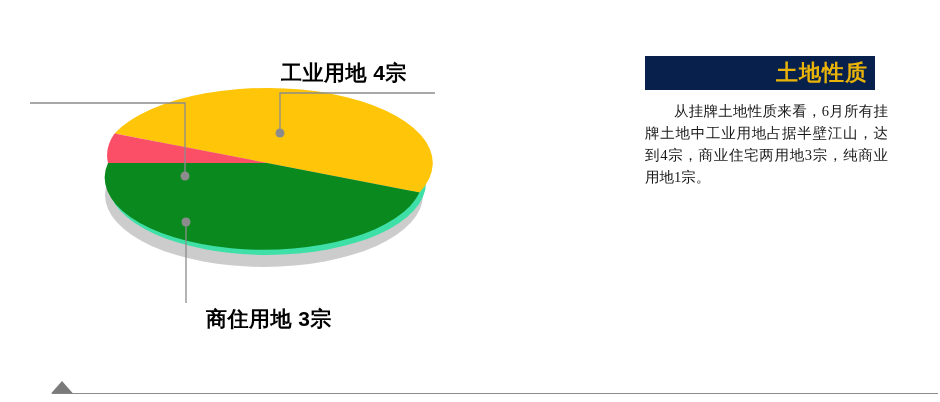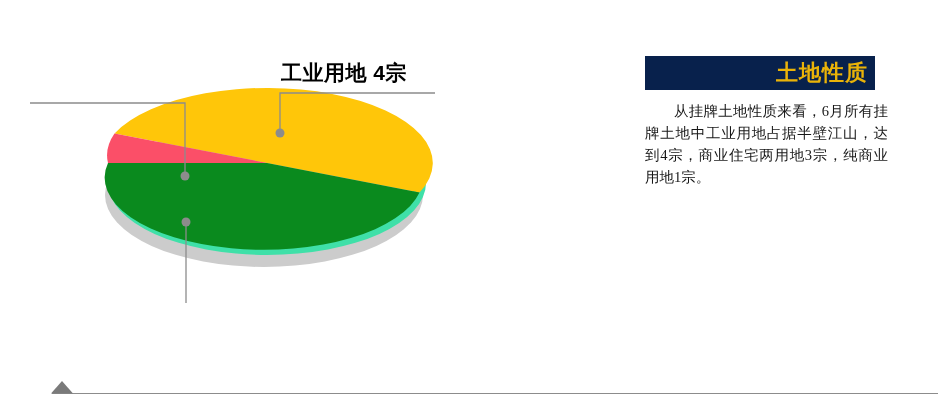--- a/index.html
+++ b/index.html
@@ -157,20 +157,21 @@
       <g fill="#8C8C8C">
         <circle cx="280" cy="133" r="4.5"></circle>
         <circle cx="185" cy="176" r="4.5"></circle>
         <circle cx="186" cy="222" r="4.5"></circle>
       </g>
     </svg>
 
     <div class="slice-label" id="label-industrial">工业用地 4宗</div>
 
 
+    <div class="slice-label" id="label-mixed">商住用地 3宗</div>
   </div>
 
   <div id="side-panel">
     <div id="panel-header">
       <span id="panel-title">土地性质</span>
     </div>
     <p id="panel-body">从挂牌土地性质来看，6月所有挂牌土地中工业用地占据半壁江山，达到4宗，商业住宅两用地3宗，纯商业用地1宗。</p>
   </div>
 
   <svg id="bottom-rule" width="940" height="24" viewBox="0 0 940 24">

